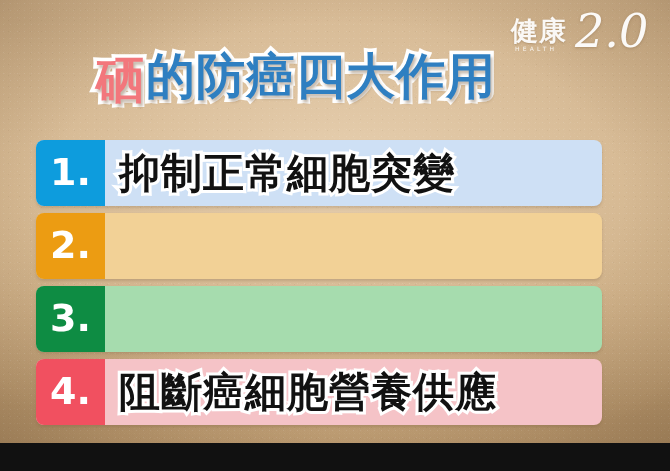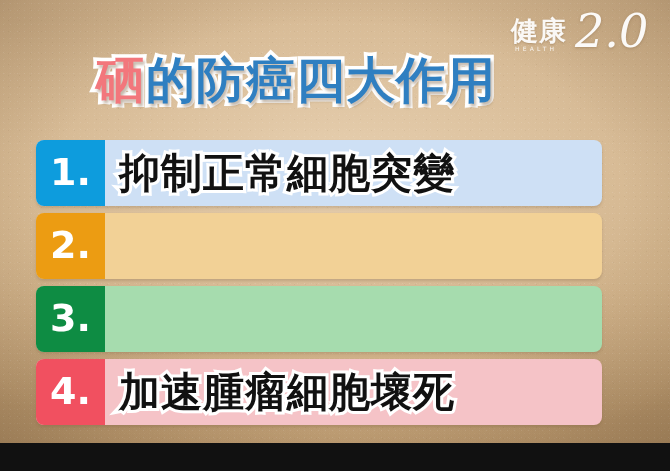--- a/index.html
+++ b/index.html
@@ -101,21 +101,21 @@
     line-height: 1;
     letter-spacing: 1px;
     white-space: nowrap;
   }
   #headline .seg {
     -webkit-text-stroke: 7px #ffffff;
     paint-order: stroke fill;
     text-shadow: 2px 3px 3px rgba(110,80,48,0.40);
   }
   #headline .seg.accent { color: #f2777c; }
-  #headline .seg.main   { color: #2f7fc1; }
+  #headline .seg.main   { color: #2f7fc1; font-family: Liberation Mono, monospace; }
 
   
   .row {
     position: absolute;
     left: 36px;
     height: 66px;
     border-radius: 8px;
     display: flex;
     align-items: stretch;
     box-shadow: 0 2px 3px rgba(110,82,50,0.22);
@@ -183,16 +183,16 @@
   <div class="row" id="row2" style="background: rgb(242, 209, 150);">
     <div class="badge" style="background: rgb(236, 156, 18);">2.</div>
   </div>
 
   <div class="row" id="row3" style="background: rgb(166, 220, 174);">
     <div class="badge" style="background: rgb(14, 140, 67);">3.</div>
   </div>
 
   <div class="row" id="row4" style="background: rgb(245, 195, 199);">
     <div class="badge" style="background: rgb(241, 80, 96);">4.</div>
-    <div class="label">加速腫瘤細胞壞死</div>
+    <div class="label">阻斷癌細胞營養供應</div>
   </div>
 
 </div>
 
 </body></html>

